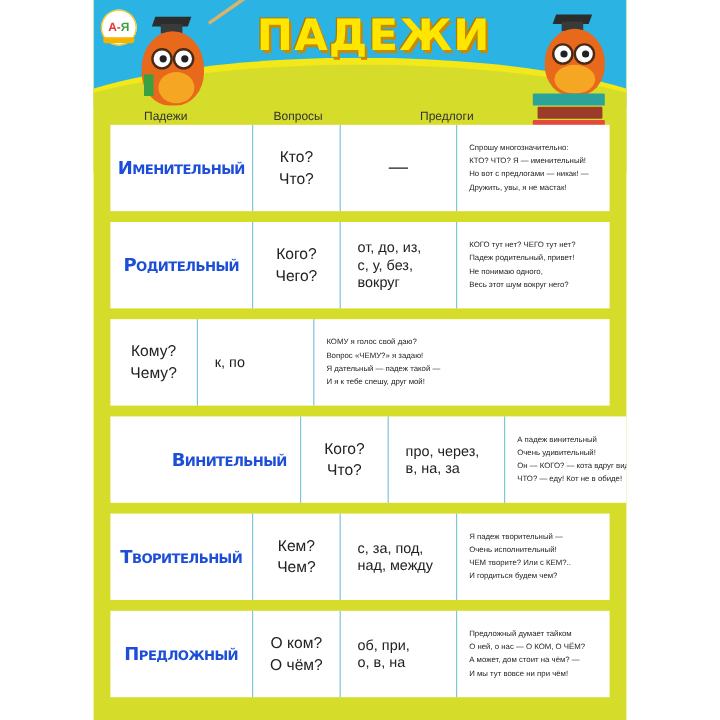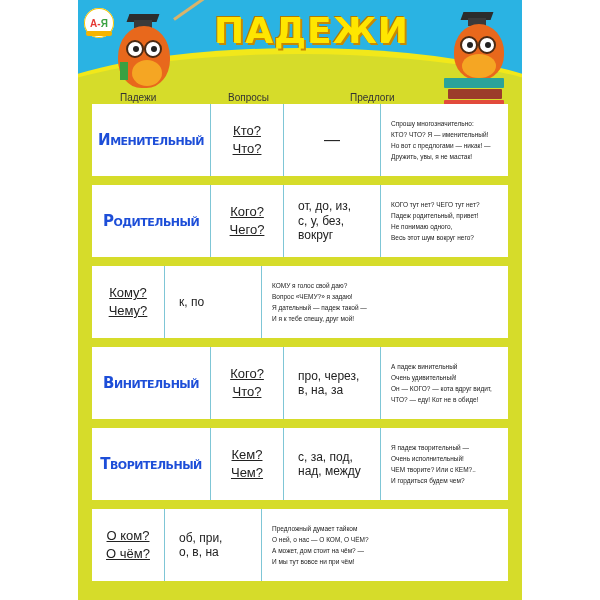--- a/index.html
+++ b/index.html
@@ -74,21 +74,21 @@
       position: absolute; left: 14px; width: 416px; height: 72px; background: #fff;
       display: flex;
     }
     .cell {
       height: 100%; display: flex; align-items: center; box-sizing: border-box;
       border-right: 1px solid #7fc6d6;
     }
     .cell:last-child { border-right: none; }
     .c-case { width: 119px; justify-content: center; color: #1d4ed8; font-weight: bold; font-size: 15px;
       font-family: "DejaVu Sans", sans-serif; letter-spacing: -0.5px; font-variant: small-caps; }
-    .c-q { width: 73px; flex-direction: column; justify-content: center; font-size: 13px; color: #222; line-height: 1.35; text-decoration: underline; }
+    .c-q { width: 73px; flex-direction: column; justify-content: center; font-size: 13px; color: #222; line-height: 1.35; }
     .c-prep { width: 97px; padding-left: 14px; font-size: 12px; color: #222; line-height: 1.2; white-space: pre-line; }
     .c-prep.center { justify-content: center; padding-left: 0; font-size: 16px; }
     .c-poem { width: 127px; padding-left: 10px; font-size: 6.5px; color: #222; line-height: 1.7; white-space: pre-line; }
   </style>
 </head>
 <body>
 
 <div class="poster">
   <div class="sky"></div>
   <div class="sky-curve"></div>
@@ -162,21 +162,21 @@
       <div>Кому?</div>
       <div>Чему?</div>
     </div>
     <div class="cell c-prep">к, по</div>
     <div class="cell c-poem">КОМУ я голос свой даю?
 Вопрос «ЧЕМУ?» я задаю!
 Я дательный — падеж такой —
 И я к тебе спешу, друг мой!</div>
   </div>
 
-  <div class="row" style="top:347px;">
+  <div class="row" style="top:347px;padding-left:40px;">
     <div class="cell c-case">Винительный</div>
     <div class="cell c-q">
       <div>Кого?</div>
       <div>Что?</div>
     </div>
     <div class="cell c-prep">про, через,
 в, на, за</div>
     <div class="cell c-poem">А падеж винительный
 Очень удивительный!
 Он — КОГО? — кота вдруг видит,
@@ -191,20 +191,21 @@
     </div>
     <div class="cell c-prep">с, за, под,
 над, между</div>
     <div class="cell c-poem">Я падеж творительный —
 Очень исполнительный!
 ЧЕМ творите? Или с КЕМ?..
 И гордиться будем чем?</div>
   </div>
 
   <div class="row" style="top:509px;">
+    <div class="cell c-case">Предложный</div>
     <div class="cell c-q">
       <div>О ком?</div>
       <div>О чём?</div>
     </div>
     <div class="cell c-prep">об, при,
 о, в, на</div>
     <div class="cell c-poem">Предложный думает тайком
 О ней, о нас — О КОМ, О ЧЁМ?
 А может, дом стоит на чём? —
 И мы тут вовсе ни при чём!</div>

